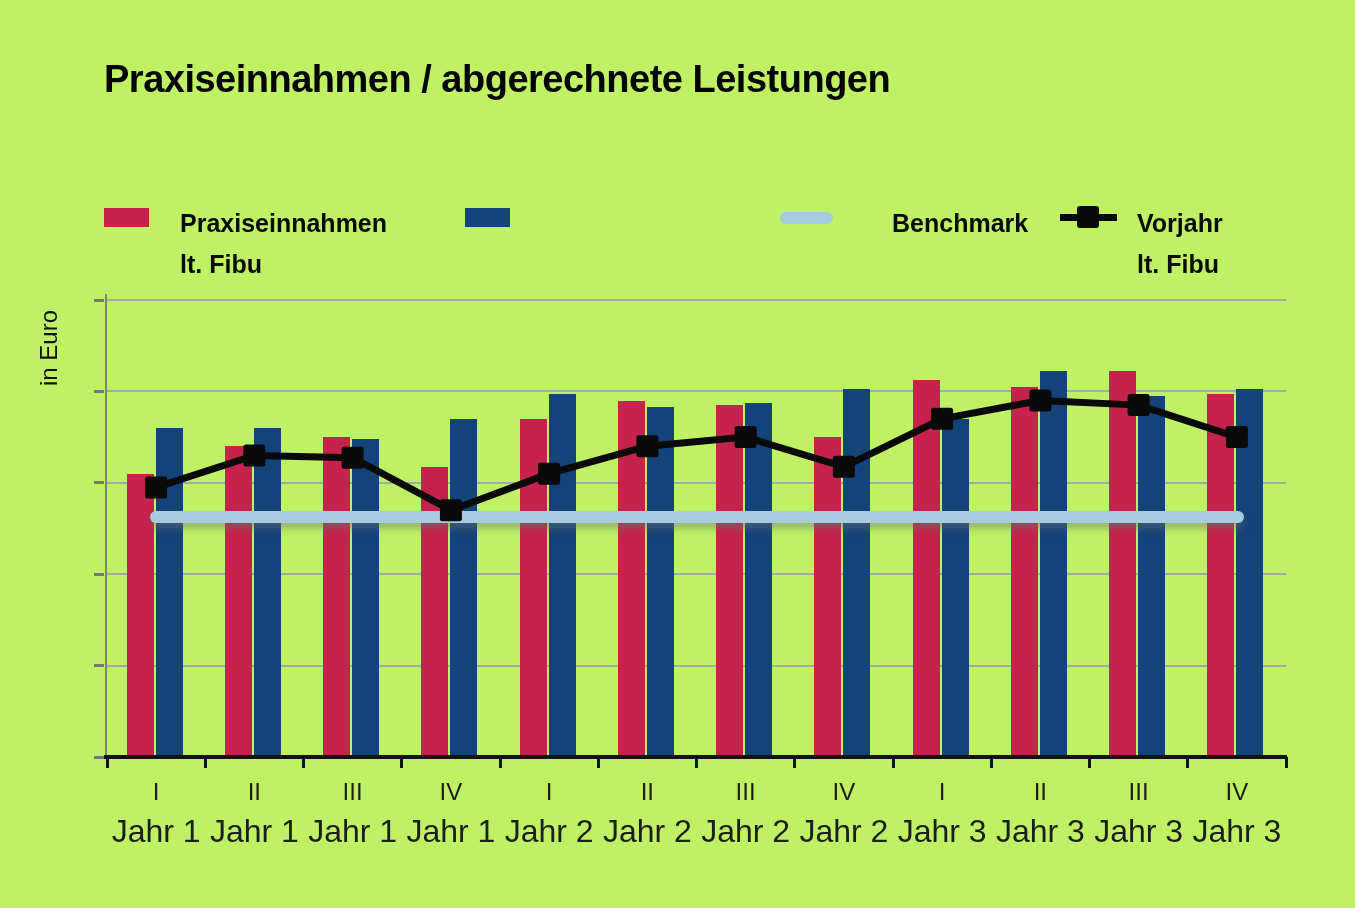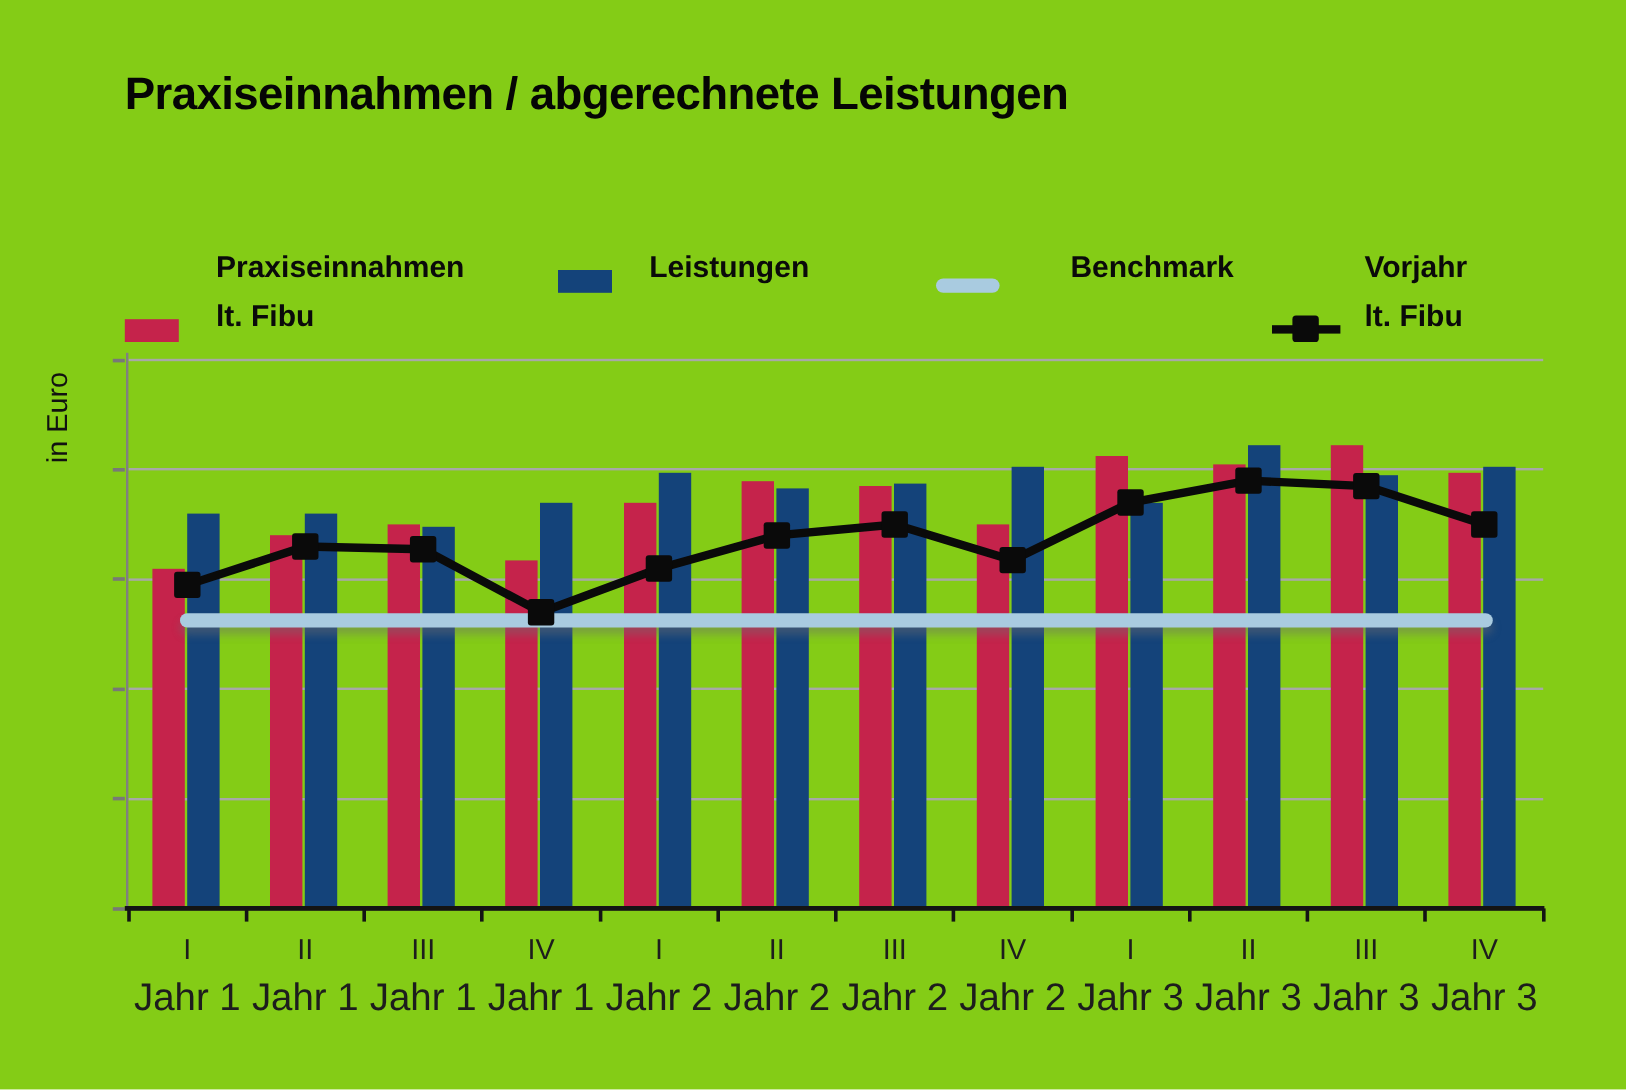--- a/index.html
+++ b/index.html
@@ -1,30 +1,30 @@
 <!DOCTYPE html>
 <html><head>
 <meta charset="utf-8">
 <style>
   html,body{margin:0;padding:0;background:#ffffff;}
   .page{
-    position:relative;width:1355px;height:908px;background:#84cc16;
+    position:relative;width:1355px;height:908px;background:#bef264;
     font-family:"Liberation Sans", sans-serif;overflow:hidden;color:#000;
   }
   .title{
     position:absolute;left:104px;top:58px;margin:0;
     font-size:38px;font-weight:700;letter-spacing:-0.5px;color:#050505;
   }
   .source{
     position:absolute;left:104px;top:120px;margin:0;
     font-size:19px;font-weight:400;color:#161616;
   }
   .source sup{font-size:12px;}
   
-  .legend-item{position:absolute;top:203px;display:flex;align-items:flex-end;}
+  .legend-item{position:absolute;top:203px;display:flex;align-items:flex-start;}
   .li1{left:104px;}
   .li2{left:465px;}
   .li3{left:780px;gap:36px;}
   .li4{left:1060px;}
   .sw{display:block;flex:none;}
   .sw-bar{width:45px;height:19px;margin-top:5px;background:var(--sw-color);}
   .sw-bench{width:53px;height:12px;margin-top:9px;border-radius:6px;background:var(--sw-color);}
   .sw-vorjahr{position:relative;width:57px;height:22px;margin-top:3px;}
   .sw-vorjahr .vl{position:absolute;left:0;right:0;top:8px;height:7px;background:var(--sw-color);}
   .sw-vorjahr .vs{position:absolute;left:17px;top:0;width:22px;height:22px;border-radius:3px;background:var(--sw-color);}
@@ -67,21 +67,20 @@
     <span class="sw sw-bar" style="--sw-color: #C5234B;"></span>
     <span class="ltext">
       <span>Praxiseinnahmen</span>
       <span>lt. Fibu</span>
     </span>
   </div>
 
   <div class="legend-item li2">
     <span class="sw sw-bar" style="--sw-color: #14437A;"></span>
     <span class="ltext">
-      <span>Leistungen</span>
     </span>
   </div>
 
   <div class="legend-item li3">
     <span class="sw sw-bench" style="--sw-color: #A9CBE0;"></span>
     <span class="ltext">
       <span>Benchmark</span>
       <span></span>
     </span>
   </div>

